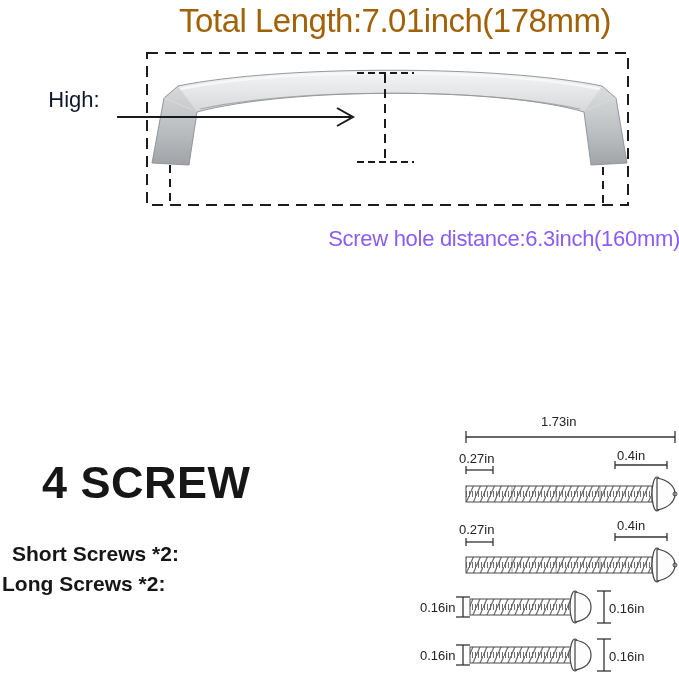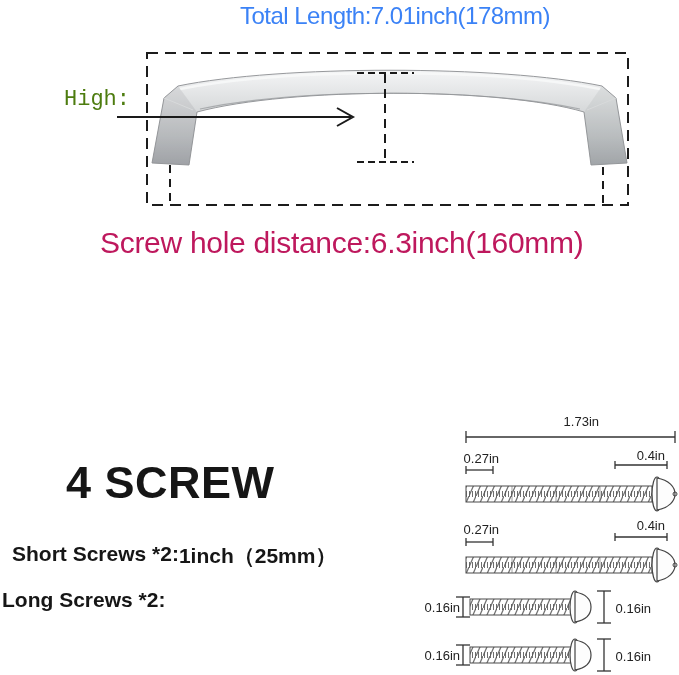--- a/index.html
+++ b/index.html
@@ -3,41 +3,41 @@
 <meta charset="utf-8">
 <style>
   html,body{margin:0;padding:0;background:#ffffff;}
   .page{
     position:relative;width:679px;height:675px;background:#ffffff;
     font-family:"Liberation Sans",sans-serif;color:#111;overflow:hidden;
   }
   .abs{position:absolute;}
   .title{
     left:120px;top:2px;width:550px;text-align:center;
-    font-size:24px;letter-spacing:-0.5px;color:#3b82f6;white-space:nowrap;
+    font-size:33px;letter-spacing:-0.5px;color:#a16207;white-space:nowrap;
   }
   .high-label{
-    left:18px;top:88px;width:112px;text-align:right;
-    font-size:22px;line-height:23px;color:#4d7c0f;font-family:Liberation Mono, monospace;
+    left:18px;top:88px;width:112px;text-align:center;
+    font-size:22px;line-height:23px;color:#0f172a;
   }
   .screw-hole-label{
-    left:100px;top:226px;width:580px;text-align:left;
-    font-size:30px;letter-spacing:-0.3px;color:#be185d;white-space:nowrap;
+    left:100px;top:226px;width:580px;text-align:right;
+    font-size:22px;letter-spacing:-0.3px;color:#8b5cf6;white-space:nowrap;
   }
   .four-screw{
-    left:66px;top:457px;font-size:45px;font-weight:800;color:#161616;
+    left:42px;top:457px;font-size:45px;font-weight:800;color:#161616;
     letter-spacing:0.5px;white-space:nowrap;
   }
   .screw-item{
-    display:flex;gap:0;font-size:21px;font-weight:bold;color:#161616;white-space:nowrap;
+    display:flex;gap:14px;font-size:21px;font-weight:bold;color:#161616;white-space:nowrap;
   }
   .screw-item-1{left:12px;top:542px;}
-  .screw-item-2{left:2px;top:588px;}
+  .screw-item-2{left:2px;top:572px;}
   .dim{
-    position:absolute;font-size:13px;color:#222;text-align:right;white-space:nowrap;
+    position:absolute;font-size:13px;color:#222;text-align:left;white-space:nowrap;
   }
   svg{position:absolute;left:0;top:0;}
 </style>
 </head>
 <body>
 
 <div class="page">
 
   <svg width="679" height="675" viewBox="0 0 679 675">
     <defs>
@@ -143,21 +143,20 @@
   <div class="abs high-label">
     <div>High:</div>
   </div>
 
   <div class="abs screw-hole-label">Screw hole distance:6.3inch(160mm)</div>
 
   <div class="abs four-screw">4 SCREW</div>
 
   <div class="abs screw-item screw-item-1">
     <span>Short Screws *2:</span>
-    <span>1inch（25mm）</span>
   </div>
 
   <div class="abs screw-item screw-item-2">
     <span>Long Screws *2:</span>
   </div>
 
   <div class="dim" style="left:541px;top:414px;width:58px;">1.73in</div>
 
   <div class="dim" style="left:459px;top:451px;width:40px;">0.27in</div>
   <div class="dim" style="left:617px;top:448px;width:48px;">0.4in</div>

